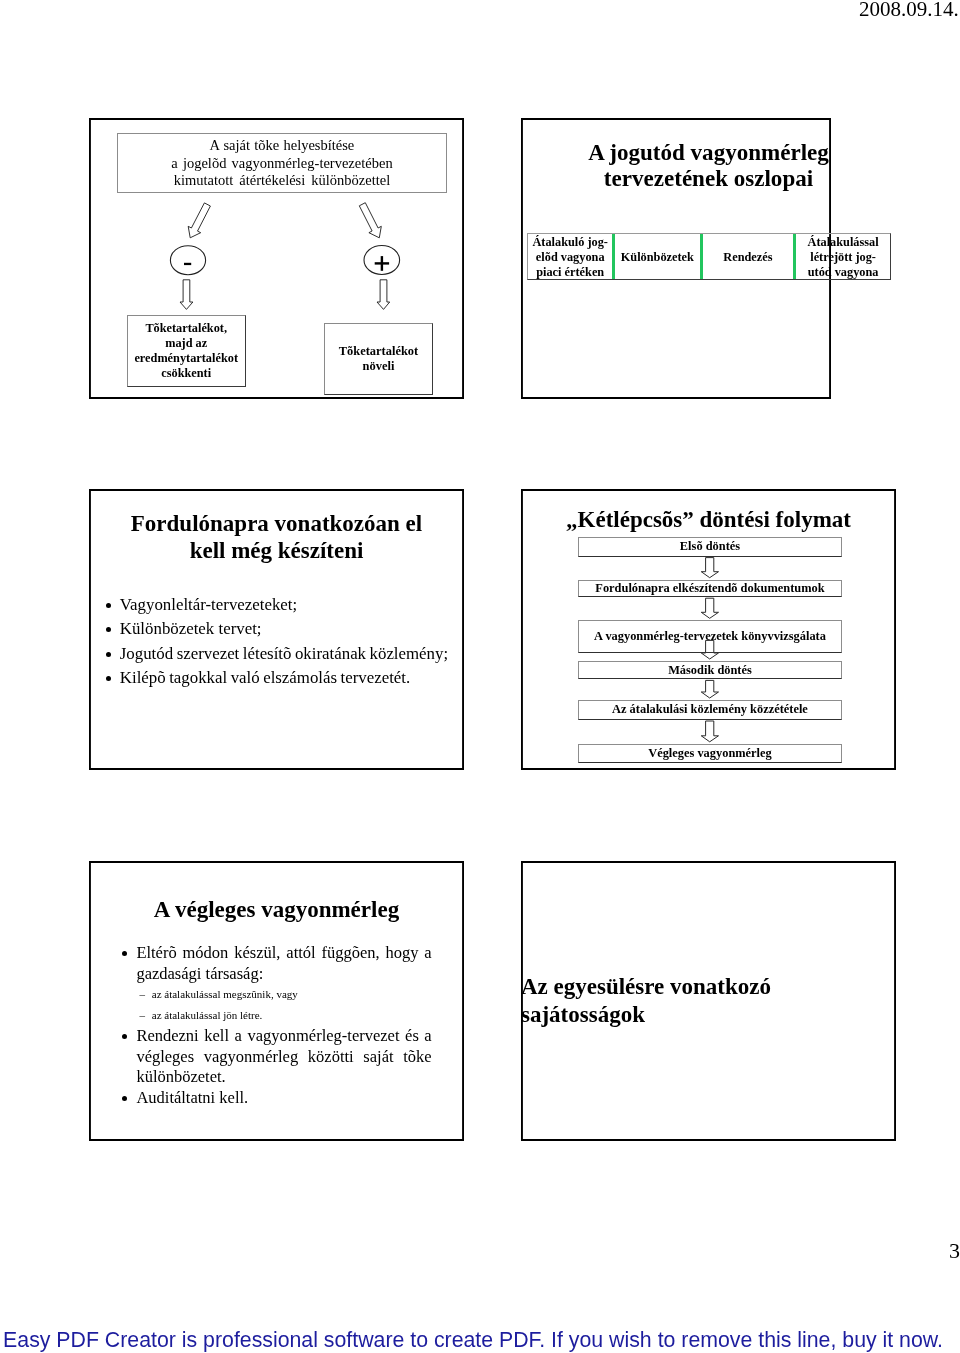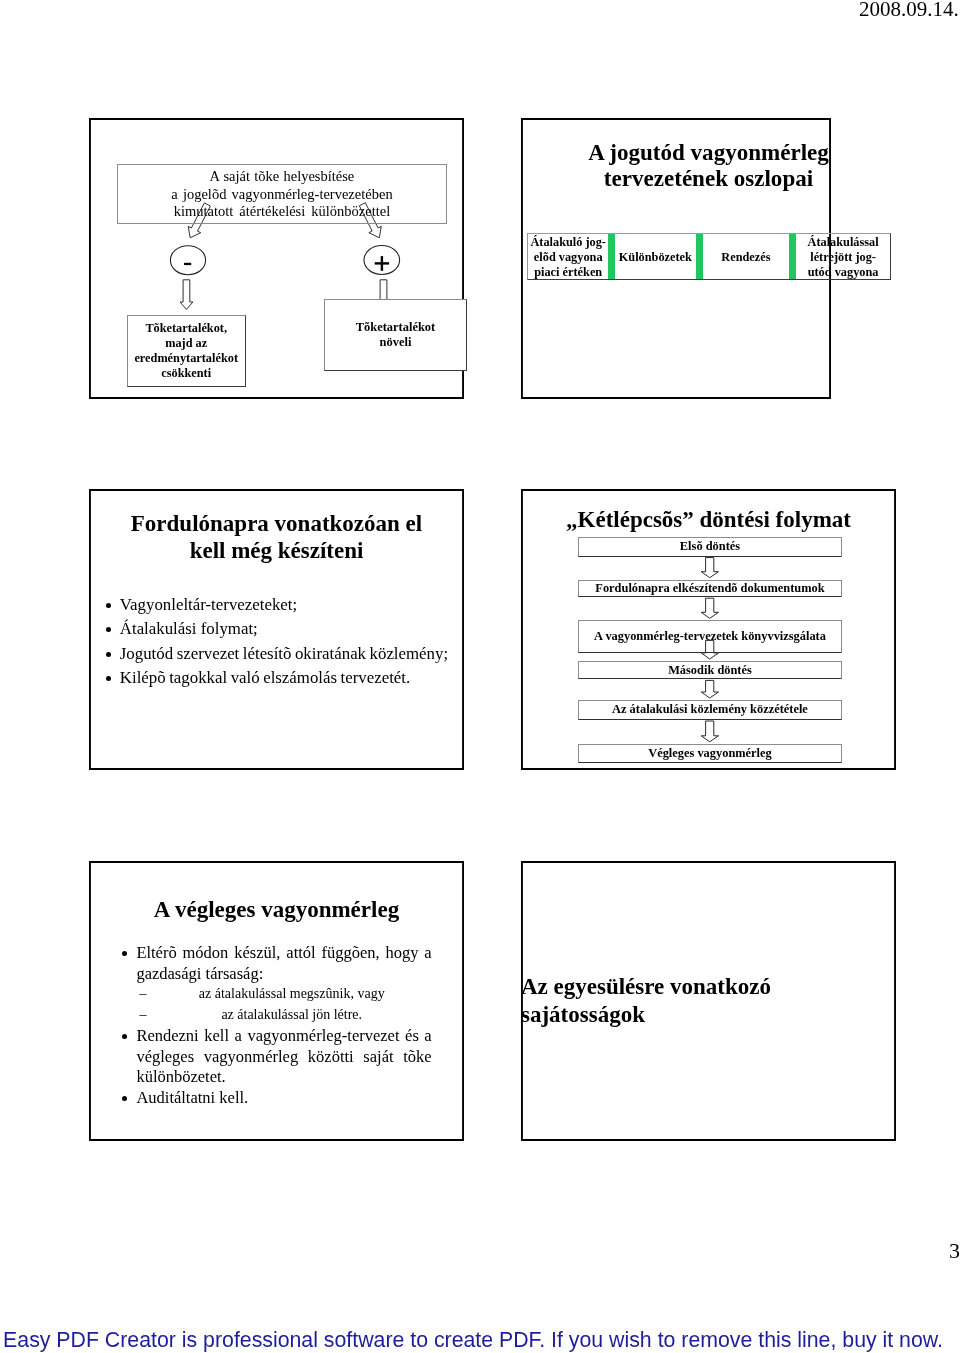--- a/index.html
+++ b/index.html
@@ -14,39 +14,39 @@
   .s2{left:521px;top:118px;width:310px;height:281px;}
   .s3{left:89px;top:489px;width:375px;height:281px;}
   .s4{left:521px;top:489px;width:375px;height:281px;}
   .s5{left:89px;top:861px;width:375px;height:280px;}
   .s6{left:521px;top:861px;width:375px;height:280px;}
 
   .pageno{position:absolute;left:949px;top:1239.5px;font-size:22px;line-height:22px;}
   .footer{position:absolute;left:3.1px;top:1330.3px;font-family:"Liberation Sans",sans-serif;font-weight:normal;font-size:21.3px;line-height:21.3px;color:#1d1d9e;white-space:nowrap;}
 
   
-  .s1-head{position:absolute;left:28.2px;top:15.1px;width:329.5px;height:60.2px;border:1px solid #8c8c8c;box-sizing:border-box;margin-top:31px;}
+  .s1-head{position:absolute;left:28.2px;top:15.1px;width:329.5px;height:60.2px;border:1px solid #8c8c8c;box-sizing:border-box;}
   .s1-head div{text-align:center;font-size:14.5px;line-height:17.3px;word-spacing:0.6px;}
   .s1-head div:nth-child(2){word-spacing:1.6px;}
   .s1-head div:nth-child(3){word-spacing:2.4px;}
   .s1-head .t{padding-top:3.2px;}
   .box{position:absolute;border:1px solid #8a8a8a;border-right-color:#3a3a3a;border-bottom-color:#3a3a3a;
        box-sizing:border-box;background:#fff;
        display:flex;align-items:center;justify-content:center;text-align:center;font-weight:bold;}
   .s1-bl{left:37.6px;top:196.5px;width:119.2px;height:72.5px;font-size:12.3px;line-height:15.1px;}
-  .s1-br{left:235px;top:181px;width:143px;height:71.5px;font-size:12.45px;line-height:14.9px;}
+  .s1-br{left:235px;top:205px;width:109px;height:71.5px;font-size:12.45px;line-height:14.9px;}
   svg.ov{position:absolute;left:0;top:0;width:100%;height:100%;overflow:visible;}
 
   
   .s2-title{position:absolute;left:0;top:21.8px;width:375px;text-align:center;font-weight:bold;
             font-size:23.05px;line-height:25.7px;}
   .s2-table{position:absolute;left:6.3px;top:115.3px;width:363.6px;height:46.6px;
             border:1px solid #9a9a9a;border-right-color:#3d3d3d;border-bottom-color:#3d3d3d;
             box-sizing:border-box;display:flex;}
-  .s2-table .cell{border-right:7px solid #22c55e;box-sizing:border-box;display:flex;align-items:center;
+  .s2-table .cell{border-right:3px solid #22c55e;box-sizing:border-box;display:flex;align-items:center;
             justify-content:center;text-align:center;font-weight:bold;font-size:12.3px;line-height:14.9px;padding-top:1.6px;}
   .s2-table .cell:last-child{border-right:none;}
   .s2-table .c1{width:87.3px;}
   .s2-table .c2{width:87.9px;}
   .s2-table .c3{width:94.2px;}
   .s2-table .c4{width:94.2px;}
 
   
   .s3-title{position:absolute;left:0;top:21.0px;width:375px;text-align:center;font-weight:bold;
             font-size:23px;line-height:27px;}
@@ -67,21 +67,21 @@
            display:flex;align-items:center;justify-content:center;font-weight:bold;font-size:12.4px;}
 
   
   .s5-title{position:absolute;left:0;top:35px;width:375px;text-align:center;font-weight:bold;
             font-size:23px;line-height:27px;}
   .s5-body{position:absolute;left:33.2px;top:82px;width:309.5px;font-size:16.5px;line-height:20.7px;}
   .s5-body p{margin:0;position:relative;text-align:justify;}
   .s5-body p.b1{padding-left:14.2px;}
   .s5-body p.b1::before{content:"";position:absolute;left:-0.3px;top:8px;width:5.1px;height:5.1px;
       border-radius:50%;background:#000;}
-  .s5-body p.b2{padding-left:29.6px;font-size:14px;text-align:center;}
+  .s5-body p.b2{padding-left:29.6px;font-size:11px;text-align:left;}
   .s5-body p.b2::before{content:"\2013";position:absolute;left:17.3px;top:0;}
   .s5-body p.last{text-align:left;}
 
   
   .s6-title{position:absolute;left:0;top:112.4px;width:375px;text-align:left;font-weight:bold;
             font-size:23px;line-height:27.5px;}
 </style>
 </head>
 <body>
 
@@ -132,21 +132,21 @@
         </div>
       <div class="cell c4">
           <span>Átalakulással<br>létrejött jog-<br>utód vagyona</span>
         </div>
     </div>
   </div>
   <div class="slide s3">
     <div class="s3-title">Fordulónapra vonatkozóan el<br>kell még készíteni</div>
     <ul class="s3-list">
       <li><span>Vagyonleltár-tervezeteket;</span></li>
-      <li><span>Átalakulási folymat;</span></li>
+      <li><span>Különbözetek tervet;</span></li>
       <li><span>Jogutód szervezet létesítõ okiratának közlemény;</span></li>
       <li><span>Kilépõ tagokkal való elszámolás tervezetét.</span></li>
     </ul>
   </div>
 
   <div class="slide s4">
     <div class="s4-title">„Kétlépcsõs” döntési folymat</div>
     <svg class="ov" viewBox="0 0 375 281">
       <polygon fill="#fff" stroke="#2a2a2a" stroke-width="1" points="184.6,68.6 192.8,68.6 192.8,82.7 197.5,82.7 188.7,88.7 180.25,82.7 184.6,82.7"></polygon>
       <polygon fill="#fff" stroke="#2a2a2a" stroke-width="1" points="184.6,109.2 192.8,109.2 192.8,123.3 197.5,123.3 188.7,129.3 180.25,123.3 184.6,123.3"></polygon>

